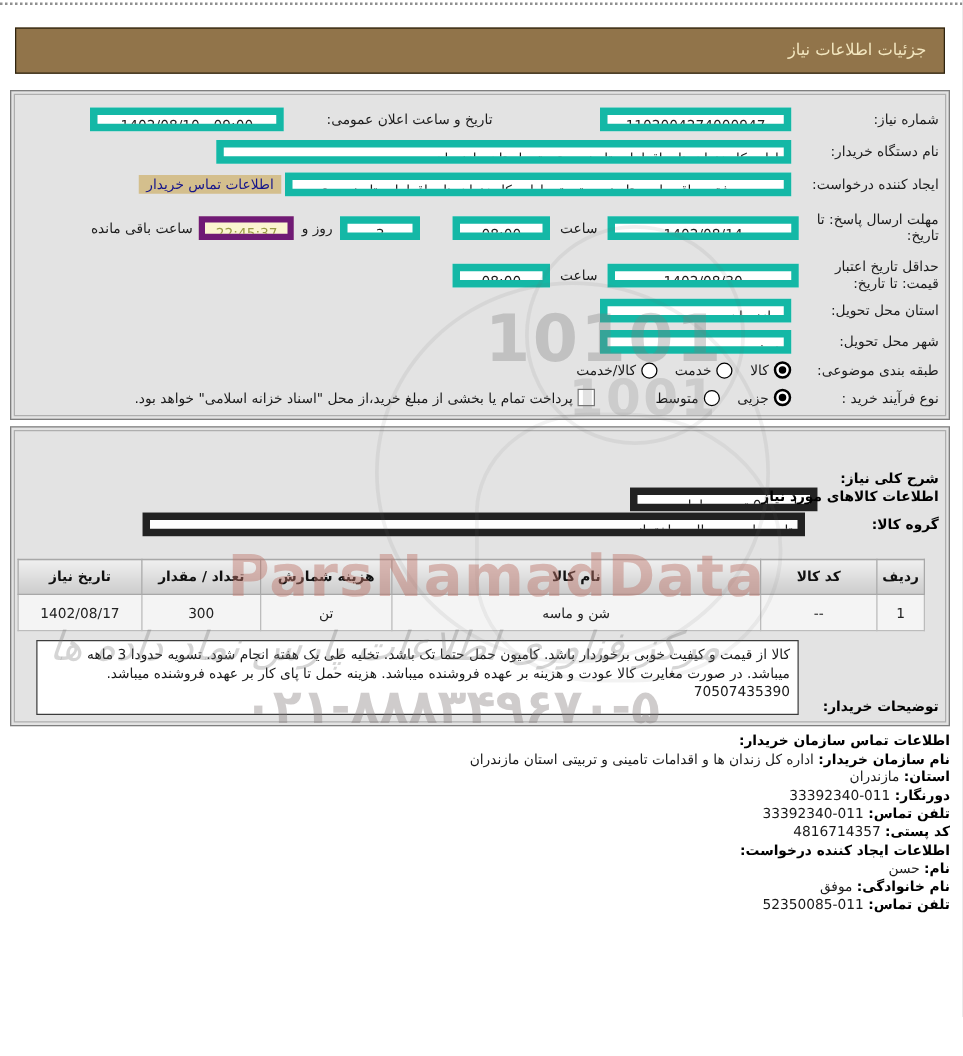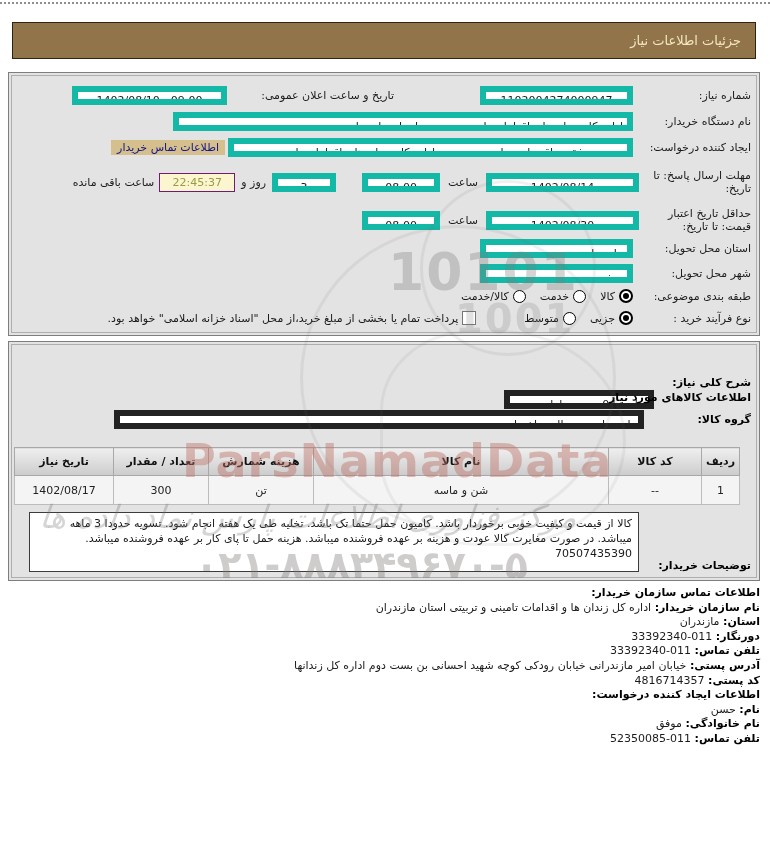--- a/index.html
+++ b/index.html
@@ -16,21 +16,21 @@
   .row{position:absolute;right:8px;left:8px;display:flex;align-items:center;direction:rtl;}
   .lab{font-size:11px;color:#1c1c1c;white-space:nowrap;}
   .lab2{font-size:11px;color:#1c1c1c;line-height:13px;}
   .bold{font-weight:bold;color:#000;}
   .ibox{background:#fff;border:6px solid #14b8a6;height:19px;line-height:17px;font-size:11px;
         padding:0 4px;box-sizing:border-box;overflow:hidden;white-space:nowrap;}
   .center{text-align:center;}
   .rtl{direction:rtl;text-align:right;}
   .ltr{direction:ltr;unicode-bidi:bidi-override;}
   .chip{background:#d4bf8d;color:#14148c;font-size:11px;padding:1px 6px;margin-right:3px;white-space:nowrap;}
-  .cd{background:#fbf5d0;color:#9b9b46;border:1px solid #701a75;}
+  .cd{background:#fbf5d0;color:#9b9b46;border:5px solid #701a75;}
   .radio{width:11px;height:11px;border:1px solid #000;border-radius:50%;background:#fff;
          display:inline-block;position:relative;flex:none;}
   .radio.sel{border:2px solid #000;width:10px;height:10px;}
   .radio.sel::after{content:"";position:absolute;left:2px;top:2px;width:6px;height:6px;
          border-radius:50%;background:#000;}
   .rlabel{font-size:11px;margin:0 4px 0 14px;white-space:nowrap;}
   .checkbox{width:12px;height:12px;border:1px solid #777;background:#fff;display:inline-block;flex:none;}
   
   #itemtable{position:absolute;right:30px;top:447px;width:725px;border-collapse:collapse;
              direction:rtl;table-layout:fixed;font-size:11px;}
@@ -193,21 +193,20 @@
       </tr>
     </tbody>
   </table>
 
   <div id="contact">
     <div><b>اطلاعات تماس سازمان خریدار:</b></div>
     <div><b>نام سازمان خریدار:</b> <span>اداره کل زندان ها و اقدامات تامینی و تربیتی استان مازندران</span></div>
     <div><b>استان:</b> <span>مازندران</span></div>
     <div><b>دورنگار:</b> <span class="ltr">33392340-011</span></div>
     <div><b>تلفن تماس:</b> <span class="ltr">33392340-011</span></div>
-    <div><b>آدرس پستی:</b> <span>خیابان امیر مازندرانی خیابان رودکی کوچه شهید احسانی بن بست دوم اداره کل زندانها</span></div>
     <div><b>کد پستی:</b> <span class="ltr">4816714357</span></div>
     <div><b>اطلاعات ایجاد کننده درخواست:</b></div>
     <div><b>نام:</b> <span>حسن</span></div>
     <div><b>نام خانوادگی:</b> <span>موفق</span></div>
     <div><b>تلفن تماس:</b> <span class="ltr">52350085-011</span></div>
   </div>
 
   <div class="wm" id="wm-circle1"></div>
   <div class="wm" id="wm-circle2"></div>
   <div class="wm" id="wm-circle3"></div>

